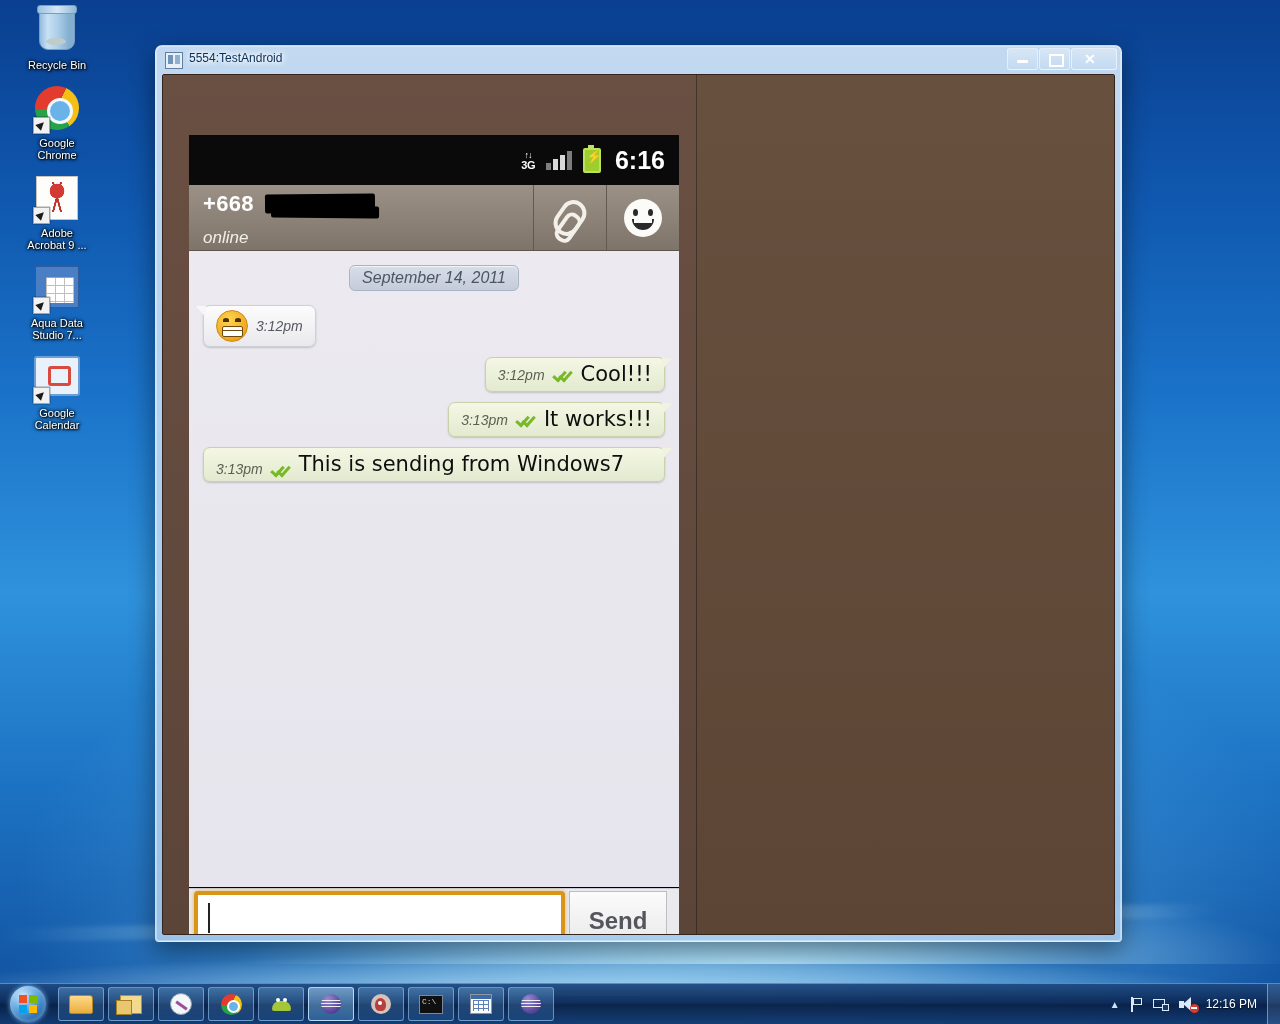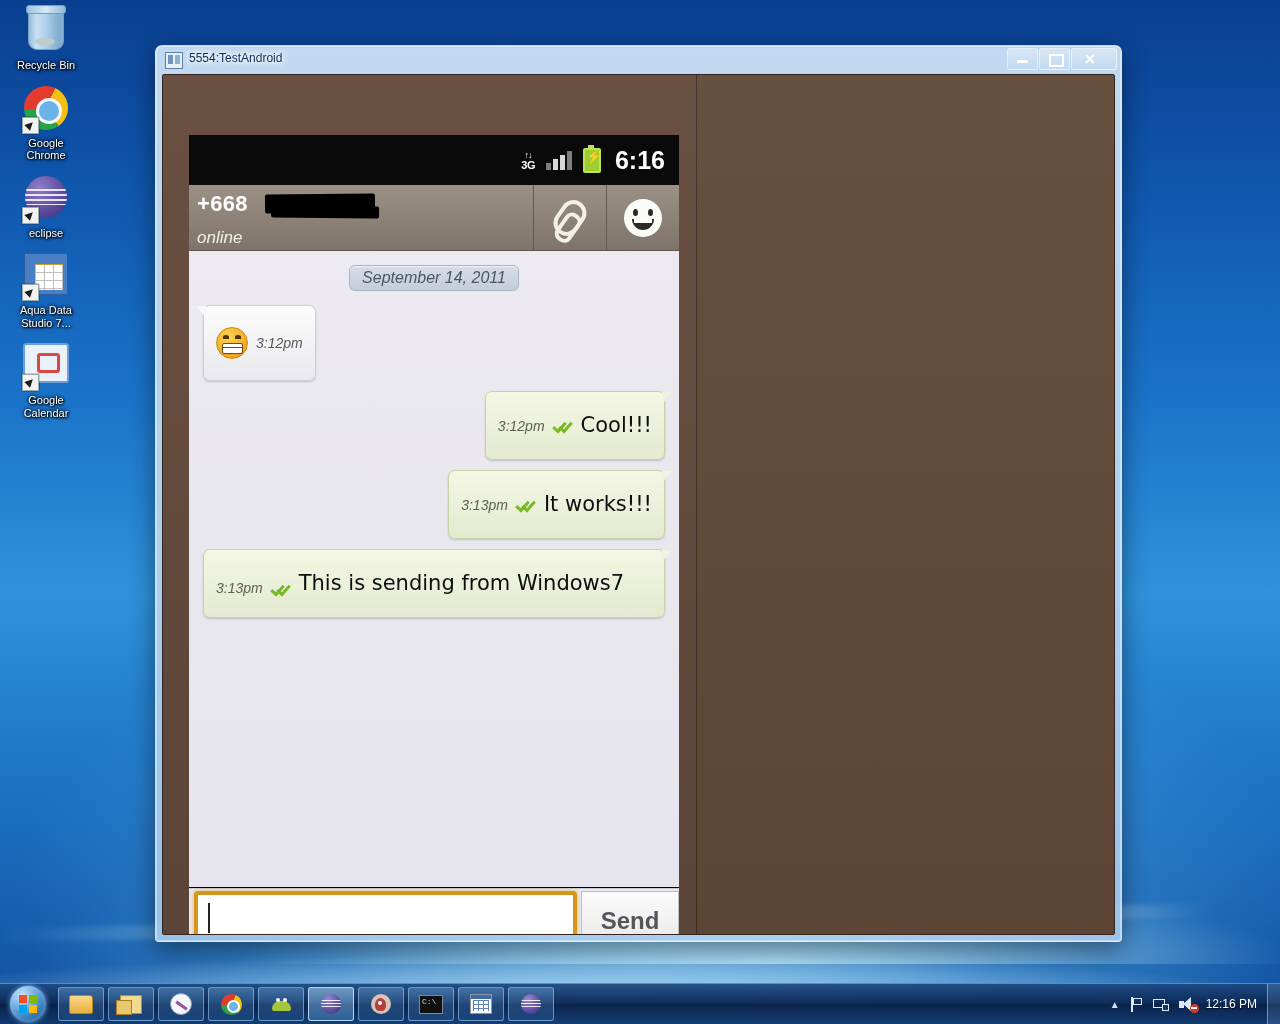--- a/index.html
+++ b/index.html
@@ -15,21 +15,21 @@
   .swoosh{position:absolute;left:0;right:0;pointer-events:none;}
   .sw1{bottom:60px;height:200px;
     background:radial-gradient(ellipse 760px 120px at 60% 100%, rgba(195,240,255,.75), rgba(195,240,255,0) 70%);}
   .sw2{bottom:28px;height:120px;
     background:radial-gradient(ellipse 1000px 60px at 45% 100%, rgba(225,250,255,.6), rgba(225,250,255,0) 70%);}
   .sw3{bottom:95px;height:14px;
     background:linear-gradient(90deg, rgba(160,230,255,0) 0%, rgba(200,245,255,.55) 35%, rgba(230,252,255,.8) 60%, rgba(170,235,255,0) 95%);
     transform:rotate(-1.2deg);filter:blur(2px);}
 
   
-  #desktop-icons{position:absolute;left:0;top:4px;width:92px;}
+  #desktop-icons{position:absolute;left:11px;top:4px;width:92px;}
   .dicon{width:92px;margin-bottom:14px;text-align:center;cursor:default;}
   .dicon .glyph{width:48px;height:48px;margin:0 auto;position:relative;}
   .dicon .lbl{
     margin-top:3px;color:#fff;font-size:11px;line-height:12.5px;
     text-shadow:0 0 3px #000,0 0 4px #000,1px 1px 2px #000;
     font-family:"Liberation Sans",sans-serif;
   }
   .shortcut-arrow{
     position:absolute;left:0;bottom:0;width:15px;height:15px;background:#f2f2f2;
     border:1px solid #9aa;box-shadow:0 0 1px #000;
@@ -128,21 +128,21 @@
   .sb-sig i:nth-child(2){height:11px;}
   .sb-sig i:nth-child(3){height:15px;}
   .sb-sig i:nth-child(4){height:19px;background:#7d7d7d;}
   .sb-bat{width:14px;height:21px;border:2px solid #bfe25a;border-radius:2px;background:#9ccf2e;position:relative;}
   .sb-bat:before{content:"";position:absolute;left:3px;top:-5px;width:6px;height:3px;background:#bfe25a;}
   .sb-bat:after{content:"⚡";position:absolute;left:1px;top:-2px;font-size:13px;color:#3c5f05;line-height:18px;}
   .sb-clock{color:#fff;font-size:25px;font-weight:bold;margin-left:3px;}
 
   #chat-header{height:65px;background:linear-gradient(180deg,#9c9186,#7e7469);display:flex;
     border-bottom:1px solid #5e564c;}
-  #chat-header .peer{flex:1;padding:6px 0 0 8px;position:relative;overflow:hidden;}
+  #chat-header .peer{flex:1;padding:6px 0 0 14px;position:relative;overflow:hidden;}
   #chat-header .peer .num{color:#fff;font-size:22px;font-weight:bold;letter-spacing:.3px;}
   #chat-header .peer .redact{position:absolute;left:76px;top:9px;width:110px;height:19px;background:#000;
     border-radius:2px;transform:rotate(-.6deg);}
   #chat-header .peer .redact:after{content:"";position:absolute;left:6px;top:12px;width:108px;height:12px;
     background:#000;border-radius:2px;transform:rotate(1.2deg);}
   #chat-header .peer .pres{color:#f2efe9;font-size:17px;font-style:italic;margin-top:11px;}
   #chat-header .hbtn{width:72px;display:flex;align-items:center;justify-content:center;
     border-left:1px solid #625a50;}
   .clip-icon{width:26px;height:38px;border:4px solid #f3f0ea;border-radius:14px;
     border-bottom-color:#f3f0ea;transform:rotate(35deg);position:relative;box-sizing:border-box;}
@@ -153,21 +153,21 @@
   .smiley-icon .eye.l{left:9px;} .smiley-icon .eye.r{right:9px;}
   .smiley-icon .mouth{position:absolute;left:8px;top:20px;width:22px;height:11px;background:#2a2a2a;
     border-radius:0 0 12px 12px;}
   .smiley-icon .mouth:after{content:"";position:absolute;left:2px;top:0;width:18px;height:4px;background:#fbfbf8;}
 
   #chat-body{height:636px;background:linear-gradient(180deg,#eceaf0,#e6e4ec);position:relative;
     padding:12px 14px 0;box-sizing:border-box;}
   .date-pill{width:fit-content;margin:2px auto 14px;padding:3px 12px;border-radius:6px;
     background:linear-gradient(180deg,#d8dee8,#c3ccd9);border:1px solid #a9b4c4;
     font-size:16px;font-style:italic;color:#4c5563;box-shadow:0 1px 1px rgba(255,255,255,.7) inset;}
-  .bub{position:relative;border-radius:7px;padding:21px 12px;margin-bottom:10px;font-size:15px;
+  .bub{position:relative;border-radius:7px;padding:4px 12px;margin-bottom:10px;font-size:15px;
     box-shadow:0 1px 2px rgba(0,0,0,.18);}
   .bub.in{background:linear-gradient(180deg,#fcfcfc,#e9e9ed);border:1px solid #cfcfd6;width:fit-content;}
   .bub.in:before{content:"";position:absolute;left:-8px;top:0;border-top:0 solid transparent;
     border-right:10px solid #f7f7f9;border-bottom:12px solid transparent;}
   .bub.out{background:linear-gradient(180deg,#f4f7e4,#e3ead0);border:1px solid #c8d2aa;
     margin-left:auto;width:fit-content;}
   .bub.out:before{content:"";position:absolute;right:-8px;top:0;border-top:0 solid transparent;
     border-left:10px solid #eff3e0;border-bottom:12px solid transparent;}
   .bub .row{display:flex;align-items:center;gap:8px;}
   .bub .time{font-size:14px;font-style:italic;color:#5a5f52;white-space:nowrap;}
@@ -182,21 +182,21 @@
   .bub.wide .row{align-items:flex-end;}
   .emoji-grin{width:30px;height:30px;border-radius:50%;flex:none;position:relative;
     background:radial-gradient(circle at 40% 30%,#ffd44f,#f0a721 70%,#d98a12);border:1px solid #c98c15;}
   .emoji-grin .e{position:absolute;top:7px;width:6px;height:4px;background:#4a3208;border-radius:50% 50% 0 0;}
   .emoji-grin .e.l{left:6px;} .emoji-grin .e.r{right:6px;}
   .emoji-grin .m{position:absolute;left:5px;top:15px;width:19px;height:9px;background:#fff;
     border:1px solid #6d4a0a;border-radius:2px;}
   .emoji-grin .m:after{content:"";position:absolute;left:0;top:3px;width:19px;height:1px;background:#6d4a0a;}
 
   #compose{position:absolute;left:0;right:0;bottom:0;height:65px;background:#e9e9ee;display:flex;
-    align-items:center;padding:0 0 0 5px;box-sizing:border-box;border-top:1px solid #c9c9d1;}
+    align-items:center;padding:0 12px 0 5px;box-sizing:border-box;border-top:1px solid #c9c9d1;}
   #msg-input{flex:1;height:52px;background:#fff;border:4px solid #d99518;border-radius:4px;
     box-shadow:0 0 4px rgba(224,163,40,.7);position:relative;}
   #msg-input .caret{position:absolute;left:10px;top:8px;width:2px;height:30px;background:#222;}
   #send-button{width:96px;height:59px;margin-left:4px;background:linear-gradient(180deg,#fbfbfb,#e7e7e9);
     border:1px solid #bdbdc4;display:flex;align-items:center;justify-content:center;
     font-size:24px;color:#55555c;font-weight:bold;cursor:default;}
 
   
   #taskbar{position:absolute;left:0;bottom:0;width:1280px;height:40px;
     background:linear-gradient(180deg, rgba(28,72,128,.93) 0%, rgba(13,42,86,.95) 46%, rgba(9,32,70,.96) 52%, rgba(18,58,112,.95) 100%);
@@ -291,28 +291,28 @@
 
   <div class="dicon">
     <div class="glyph">
       <div class="ic-chrome"></div>
         <div class="shortcut-arrow"></div>
     </div>
     <div class="lbl">Google<br>Chrome</div>
   </div>
 
 
-
   <div class="dicon">
     <div class="glyph">
-      <div class="ic-eclipse"></div>
+      <div class="ic-pdf"></div>
         <div class="shortcut-arrow"></div>
     </div>
-    <div class="lbl">eclipse</div>
-  </div>
+    <div class="lbl">Adobe<br>Acrobat 9 ...</div>
+  </div>
+
 
   <div class="dicon">
     <div class="glyph">
       <div class="ic-aqua"></div>
         <div class="shortcut-arrow"></div>
     </div>
     <div class="lbl">Aqua Data<br>Studio 7...</div>
   </div>
 
   <div class="dicon">

